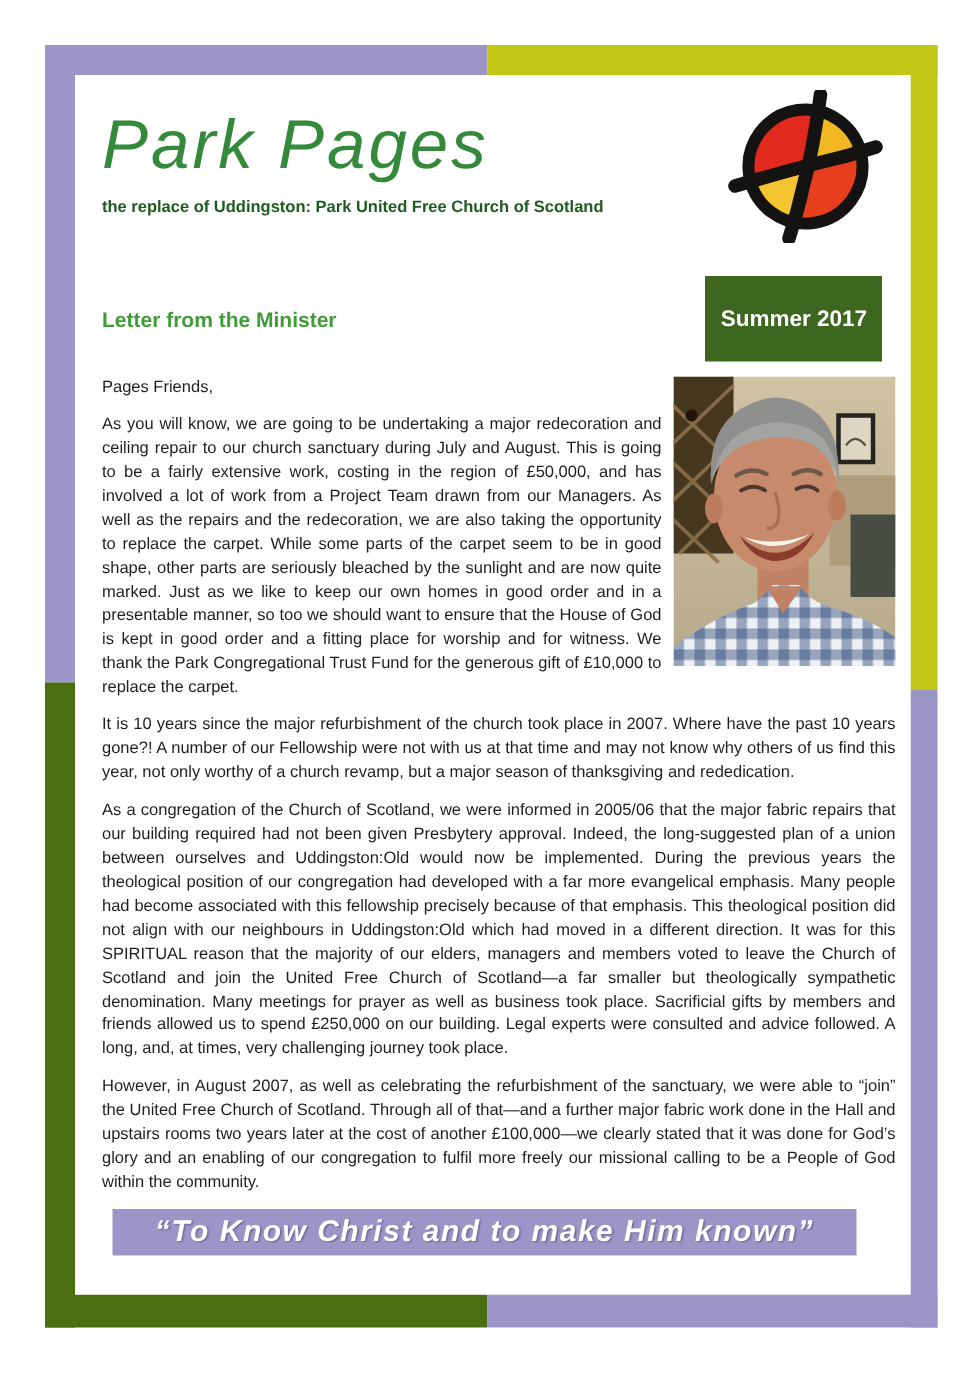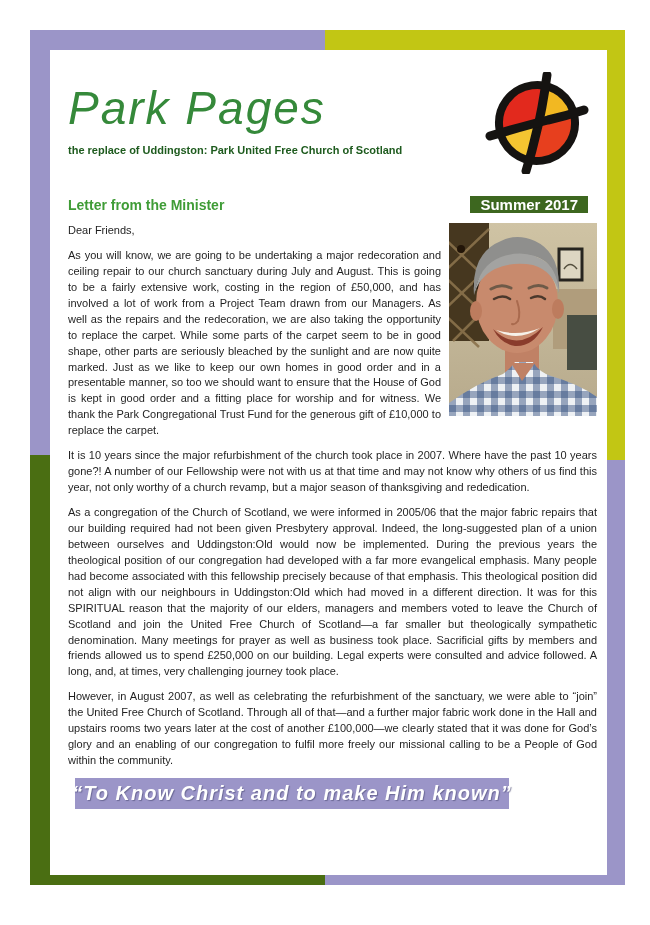--- a/index.html
+++ b/index.html
@@ -16,56 +16,56 @@
   #frame-left-bottom{left:30px;top:455px;width:20px;height:430px;}
   #frame-top-left{left:30px;top:30px;width:295px;height:20px;}
   #frame-top-right{left:325px;top:30px;width:300px;height:20px;}
   #frame-right-top{left:607px;top:30px;width:18px;height:430px;}
   #frame-right-bottom{left:607px;top:460px;width:18px;height:425px;}
   #frame-bottom-left{left:30px;top:863px;width:295px;height:22px;}
   #frame-bottom-right{left:325px;top:863px;width:300px;height:22px;}
 
   
   .content{
-    position:absolute;left:50px;top:62px;width:557px;height:813px;
+    position:absolute;left:50px;top:50px;width:557px;height:813px;
     background:#ffffff;box-sizing:border-box;
   }
   .masthead{position:relative;padding:22px 10px 0 18px;height:98px;}
   .masthead-title{
     font-style:italic;font-size:46px;font-weight:400;color:#35893a;
     letter-spacing:2px;line-height:1.05;
   }
   .masthead-subtitle{
     margin-top:12px;font-size:11px;font-weight:bold;color:#1e5b1e;
   }
   .logo{position:absolute;right:17px;top:10px;width:106px;height:102px;}
 
   .heading-row{
     display:flex;justify-content:space-between;align-items:center;
     padding:0 19px 0 18px;margin-top:14px;
   }
   .section-heading{font-size:14px;font-weight:bold;color:#3f9c36;}
   .issue-badge{
     background:#3d671f;color:#ffffff;font-size:15px;font-weight:bold;
-    padding:0 10px;min-width:91px;text-align:center;box-sizing:content-box;
+    padding:20px 10px;min-width:91px;text-align:center;box-sizing:content-box;
   }
 
   
   .letter{
     padding:10px 10px 0 18px;font-size:11px;line-height:1.45;color:#1f1f1f;
     text-align:justify;
   }
   .letter p{margin:0 0 9px 0;}
   .salutation{text-align:left;}
   .photo{
     float:right;width:148px;height:193px;margin:0 0 8px 8px;display:block;
   }
 
   .mission-banner{
-    margin:6px 0 0 7px;width:434px;height:31px;background:#9b95c8;
+    margin:6px 0 0 7px;width:496px;height:31px;background:#9b95c8;
     display:flex;align-items:center;justify-content:center;
   }
   .mission-banner span{
     color:#ffffff;font-size:20px;font-weight:bold;font-style:italic;
     letter-spacing:1px;text-shadow:1px 1px 1px rgba(70,70,110,.55);
     white-space:nowrap;
   }
 </style>
 </head>
 <body>
@@ -163,21 +163,21 @@
 
         <path d="M68,78 q4,12 1,20 q-3,4 -6,3" stroke="#a96a4e" stroke-width="2" fill="none" stroke-linecap="round"></path>
 
         <path d="M44,106 Q68,130 94,104 Q84,124 66,123 Q52,121 44,106 Z" fill="#8a3c2c"></path>
         <path d="M47,107 Q68,120 91,105 Q69,114 47,107 Z" fill="#f6f2ea"></path>
 
         <path d="M52,136 q16,8 32,0" stroke="#b5males" stroke-width="0" fill="none"></path>
       </svg>
     </span>
 
-    <p class="salutation">Dear Friends,</p>
+    <p class="salutation">Pages Friends,</p>
     <p>As you will know, we are going to be undertaking a major redecoration and ceiling repair to our church sanctuary during July and August. This is going to be a fairly extensive work, costing in the region of £50,000, and has involved a lot of work from a Project Team drawn from our Managers. As well as the repairs and the redecoration, we are also taking the opportunity to replace the carpet. While some parts of the carpet seem to be in good shape, other parts are seriously bleached by the sunlight and are now quite marked. Just as we like to keep our own homes in good order and in a presentable manner, so too we should want to ensure that the House of God is kept in good order and a fitting place for worship and for witness. We thank the Park Congregational Trust Fund for the generous gift of £10,000 to replace the carpet.</p>
     <p>It is 10 years since the major refurbishment of the church took place in 2007. Where have the past 10 years gone?! A number of our Fellowship were not with us at that time and may not know why others of us find this year, not only  worthy of a church revamp, but a major season of thanksgiving and rededication.</p>
     <p>As a congregation of the Church of Scotland, we were informed in 2005/06 that the major fabric repairs that our building required had not been given Presbytery approval. Indeed, the long-suggested plan of a union between ourselves and Uddingston:Old would now be implemented. During the previous years the theological position of our congregation had developed with a far more evangelical emphasis. Many people had become associated with this fellowship precisely because of that emphasis. This theological position did not align with our neighbours in Uddingston:Old which had moved in a different direction. It was for this SPIRITUAL reason that the majority of our elders, managers and members voted to leave the Church of Scotland and join the United Free Church of Scotland—a far smaller but theologically sympathetic denomination. Many meetings for prayer as well as business took place. Sacrificial gifts by members and friends allowed us to spend £250,000 on our building. Legal experts were consulted and advice followed. A long, and, at times, very challenging journey took place.</p>
     <p>However, in August 2007, as well as celebrating the refurbishment of the sanctuary, we were able to “join” the United Free Church of Scotland. Through all of that—and a further major fabric work done in the Hall and upstairs rooms two years later at the cost of another £100,000—we clearly stated that it was done for God’s glory and an enabling of our congregation to fulfil more freely our missional calling to be a People of God within the community.</p>
 
     <div class="mission-banner">
       <span>“To Know Christ and to make Him known”</span>
     </div>
   </div>
 </div>

